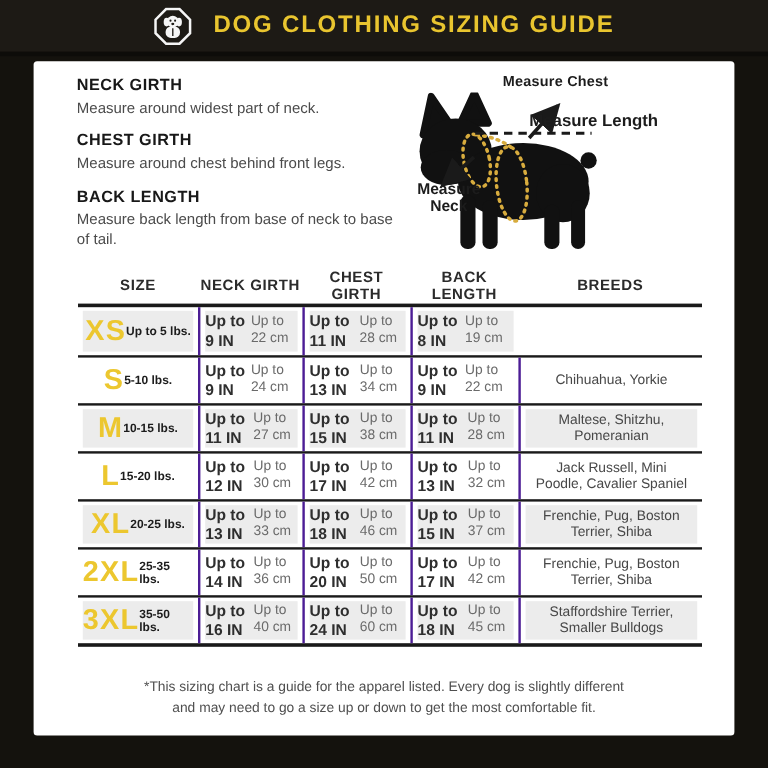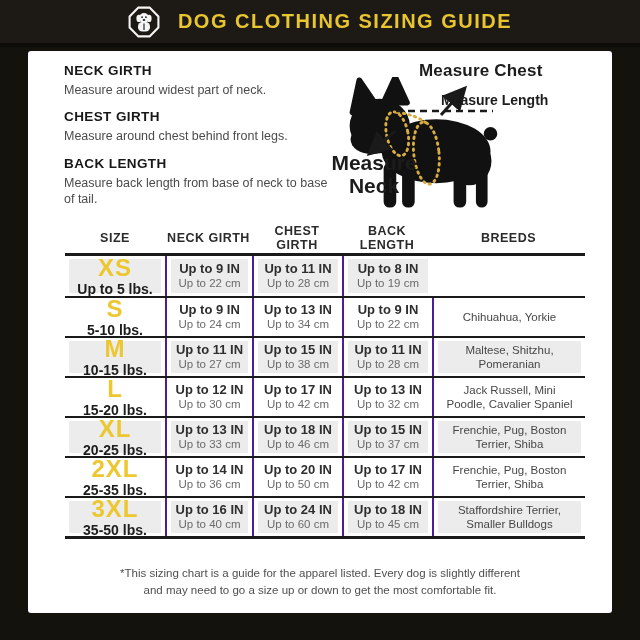--- a/index.html
+++ b/index.html
@@ -20,42 +20,42 @@
 
   
   .instructions { position:absolute; left:36px; top:12px; width:268px; }
   .instr { margin-bottom:11px; }
   .instr h3 { font-size:13.5px; font-weight:800; color:#181818; letter-spacing:.4px; margin-bottom:4px; }
   .instr p { font-size:12.5px; color:#4b4b4b; line-height:1.3; }
 
   
   .diagram { position:absolute; left:295px; top:10px; width:282px; height:212px; }
   .overlay { position:absolute; left:0; top:0; width:282px; height:212px; }
-  .measure-chest { position:absolute; left:96px; top:0; font-size:17px; font-weight:800; color:#1c1c1c; letter-spacing:.2px; }
+  .measure-chest { position:absolute; left:96px; top:0; font-size:12px; font-weight:800; color:#1c1c1c; letter-spacing:.2px; }
   .measure-length { position:absolute; left:118px; top:31px; font-size:14px; font-weight:700; color:#1c1c1c; }
   .dogsvg { position:absolute; left:14px; top:16px; width:170px; height:132px; }
   .measure-neck { position:absolute; left:0; top:90px; width:102px; text-align:center;
-                  font-size:21px; font-weight:800; color:#1c1c1c; line-height:1.1; white-space:pre-line; }
+                  font-size:13px; font-weight:800; color:#1c1c1c; line-height:1.1; white-space:pre-line; }
   .allow-note { position:absolute; left:210px; top:76px; font-size:15px; font-weight:800;
                 font-style:italic; color:#1c1c1c; line-height:1.16; white-space:pre-line; }
 
   
   .sizing-table { position:absolute; left:37px; top:172px; width:520px; }
   .thead { display:grid; grid-template-columns:100px 87px 90px 90px 153px; height:30px; align-items:center; }
   .hcell { text-align:center; font-size:12.5px; font-weight:800; color:#2b2b2b; letter-spacing:.5px; }
   .tbody { border-top:3px solid #1a1a1a; border-bottom:3px solid #1a1a1a; }
   .trow { display:grid; grid-template-columns:100px 87px 90px 90px 153px; height:40px; border-top:2px solid #1a1a1a; }
   .trow:first-child { border-top:none; }
   .cell { position:relative; border-left:2px solid #4c1d95; }
   .cell:first-child { border-left:none; }
   .cellbg { position:absolute; left:4px; right:4px; top:3px; bottom:3px;
-            display:flex; flex-direction:column; align-items:center; justify-content:center; }
+            display:flex; flex-direction:row; align-items:center; justify-content:center; }
   .trow.shade .cellbg { background:#ececec; }
   .size-label { font-size:24px; font-weight:800; color:#ecc72f; letter-spacing:1px; line-height:1; }
-  .size-weight { font-size:14px; font-weight:800; color:#1c1c1c; margin-top:1px; }
+  .size-weight { font-size:10px; font-weight:800; color:#1c1c1c; margin-top:1px; }
   .val-in { font-size:13px; font-weight:800; color:#2e2e2e; line-height:1.2; }
   .val-cm { font-size:11.5px; color:#6a6a6a; line-height:1.2; }
   .breeds-text { font-size:11.5px; color:#474747; text-align:center; line-height:1.25; padding:0 6px; }
 
   
   .footnote { position:absolute; left:0; right:0; top:514px; text-align:center;
               font-size:11.5px; color:#4f4f4f; line-height:1.5; white-space:pre-line; }
 </style>
 </head>
 <body>

